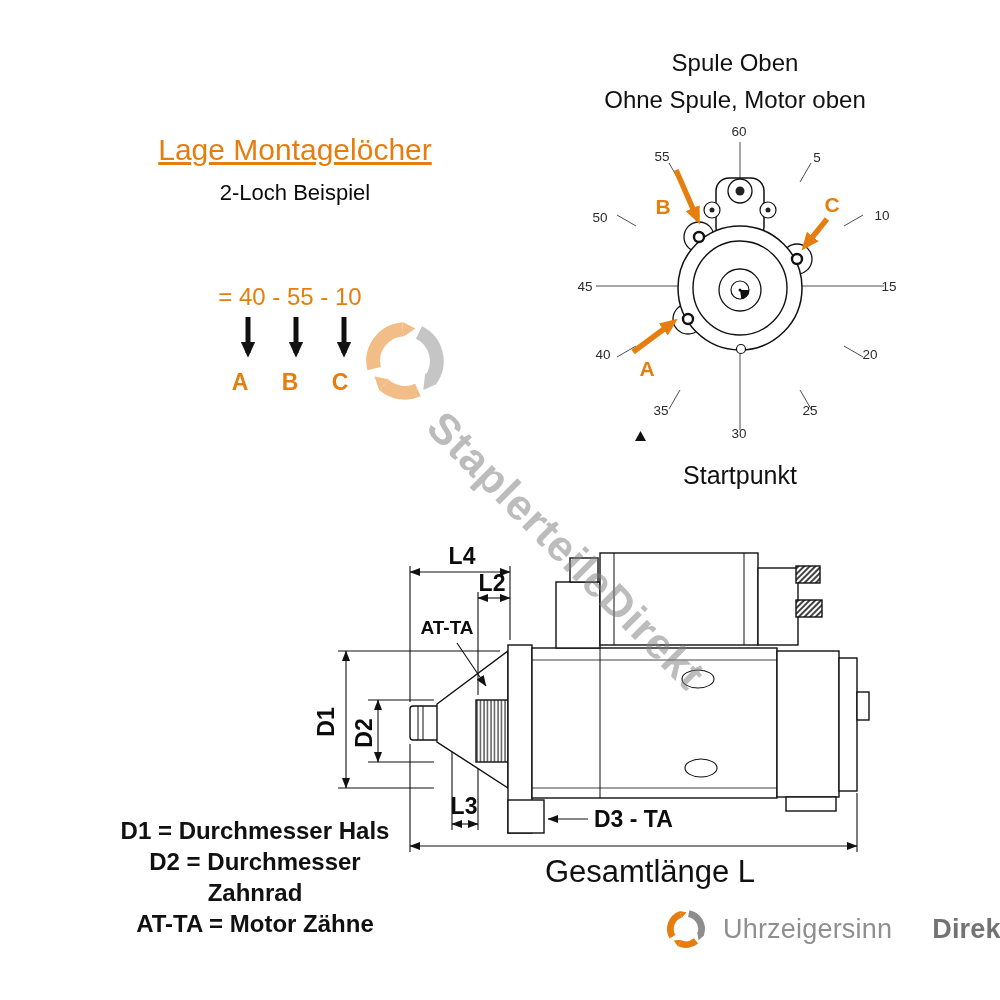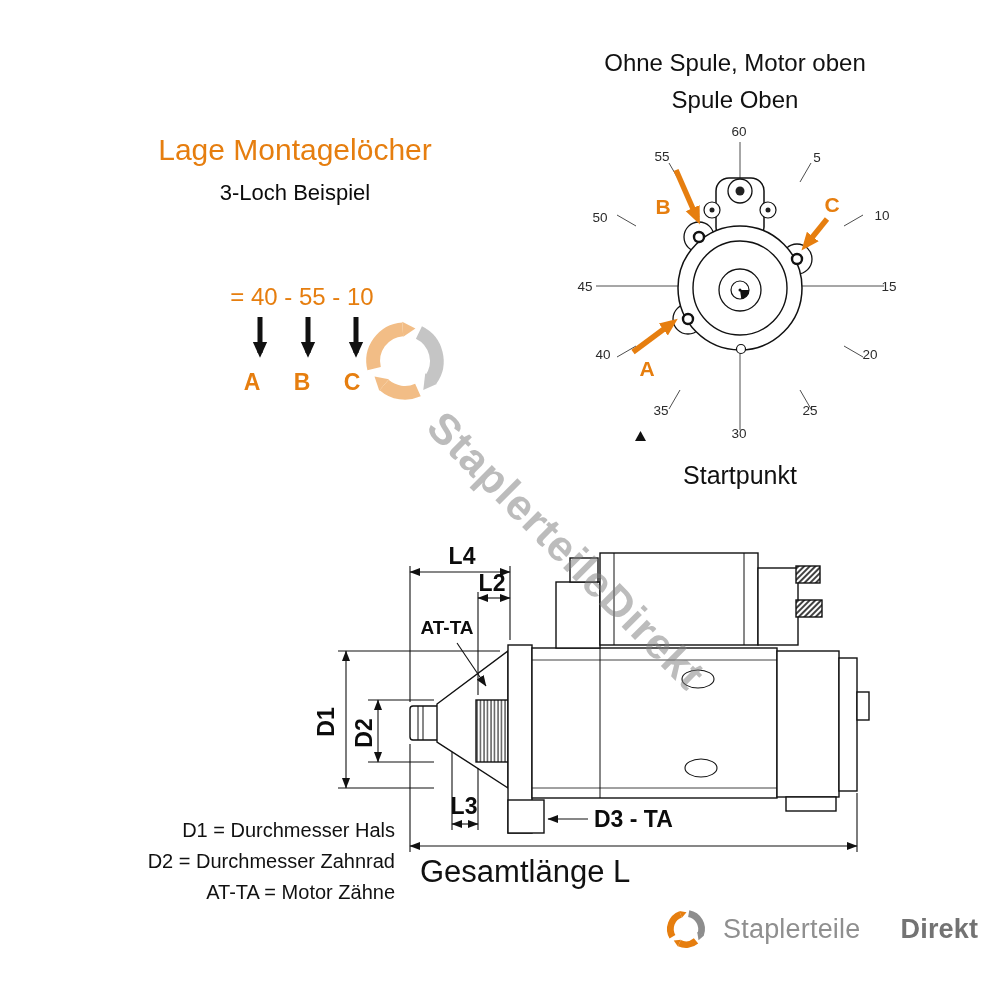--- a/index.html
+++ b/index.html
@@ -3,33 +3,33 @@
 <meta charset="utf-8">
 <style>
   * { margin:0; padding:0; box-sizing:border-box; }
   html,body { width:1000px; height:1000px; }
   body { position:relative; overflow:hidden; background:#fff; color:#111;
          font-family:"Liberation Sans", sans-serif; }
   .abs { position:absolute; }
   #drawing { position:absolute; left:0; top:0; z-index:1; }
 
   .tl-block { left:75px; top:133px; width:440px; text-align:center; z-index:2; }
-  .tl-title { font-size:30px; color:#E67E0F; margin-bottom:9px; font-weight:normal; }
+  .tl-title { font-size:30px; color:#E67E0F; margin-bottom:9px; font-weight:normal;text-decoration:underline; }
   .tl-sub { font-size:22px; line-height:33px; color:#0c0c0c; }
 
-  .ex-block { left:82px; top:283px; width:440px; text-align:center; z-index:2; }
+  .ex-block { left:70px; top:283px; width:440px; text-align:center; z-index:2; }
   .ex-text { font-size:24px; color:#E67E0F; }
   .ex-arrows { display:block; margin:4px auto 0; }
   .ex-letters { width:150px; margin:0 auto; display:flex; }
   .ex-letters span { width:50px; font-size:23px; font-weight:bold; color:#E67E0F; text-align:center; }
 
   .spule-block { left:530px; top:44px; width:410px; text-align:center; font-size:24px; line-height:37px; z-index:2; }
   .startpunkt { left:590px; top:461px; width:300px; text-align:center; font-size:25px; z-index:2; }
-  .legend { left:115px; top:815px; width:280px; text-align:right; font-size:20px; line-height:31px; z-index:2; }
-  .gesamt { left:420px; top:854px; width:460px; font-size:31px; z-index:2; }
+  .legend { left:115px; top:815px; width:280px; text-align:center; font-size:24px; line-height:31px; z-index:2;font-weight:bold; }
+  .gesamt { left:420px; top:854px; width:460px; text-align:center; font-size:31px; z-index:2; }
 
   .wm-text { left:452px; top:402px; transform:rotate(45deg); transform-origin:0 0;
              font-size:43px; font-weight:bold; color:rgba(126,126,126,0.52);
              letter-spacing:1px; white-space:nowrap; z-index:5; }
   .wm-logo { left:352px; top:308px; z-index:5; opacity:0.5; transform:rotate(16deg); }
 
   .footer { left:660px; top:903px; display:flex; align-items:center; gap:11px; z-index:6; }
   .brand-name { font-size:27px; color:#8f8f8f; letter-spacing:0.2px; }
   .brand-name b { color:#737373;margin-left:40px; }
 
@@ -195,42 +195,42 @@
   <text class="dim-label" x="492" y="591">L2</text>
   <text class="dim-label-s" x="447" y="634">AT-TA</text>
   <text class="dim-label" transform="rotate(-90 334 722)" x="334" y="722">D1</text>
   <text class="dim-label" transform="rotate(-90 372 733)" x="372" y="733">D2</text>
   <text class="dim-label" x="464" y="814">L3</text>
   <text class="dim-label" x="594" y="827" style="text-anchor:start">D3 - TA</text>
 </svg>
 
 <div class="abs tl-block">
   <h1 class="tl-title">Lage Montagelöcher</h1>
-  <div class="tl-sub">3-Loch Beispiel</div>
+  <div class="tl-sub">2-Loch Beispiel</div>
 </div>
 
 <div class="abs ex-block">
   <div class="ex-text">= 40 - 55 - 10</div>
   <svg class="ex-arrows" width="150" height="54" viewBox="0 0 150 54">
     <g stroke="#111" stroke-width="5" fill="none">
       <line x1="33" y1="2" x2="33" y2="38" marker-end="url(#abig)"></line>
       <line x1="81" y1="2" x2="81" y2="38" marker-end="url(#abig)"></line>
       <line x1="129" y1="2" x2="129" y2="38" marker-end="url(#abig)"></line>
     </g>
   </svg>
   <div class="ex-letters">
     <span>A</span>
     <span>B</span>
     <span>C</span>
   </div>
 </div>
 
 <div class="abs spule-block">
+  <div>Spule Oben</div>
   <div>Ohne Spule, Motor oben</div>
-  <div>Spule Oben</div>
 </div>
 
 <div class="abs startpunkt">Startpunkt</div>
 
 <div class="abs legend">
   <div>D1 = Durchmesser Hals</div>
   <div>D2 = Durchmesser Zahnrad</div>
   <div>AT-TA = Motor Zähne</div>
 </div>
 
@@ -238,14 +238,14 @@
 
 <svg class="abs wm-logo" width="106" height="106" viewBox="0 0 100 100">
   <use href="#brand-sym"></use>
 </svg>
 <div class="abs wm-text">StaplerteileDirekt</div>
 
 <div class="abs footer">
   <svg width="52" height="52" viewBox="0 0 100 100">
     <use href="#brand-sym"></use>
   </svg>
-  <div class="brand-name"><span>Staplerteile</span><b>Direkt</b></div>
+  <div class="brand-name"><span>Uhrzeigersinn</span><b>Direkt</b></div>
 </div>
 
 </body></html>

